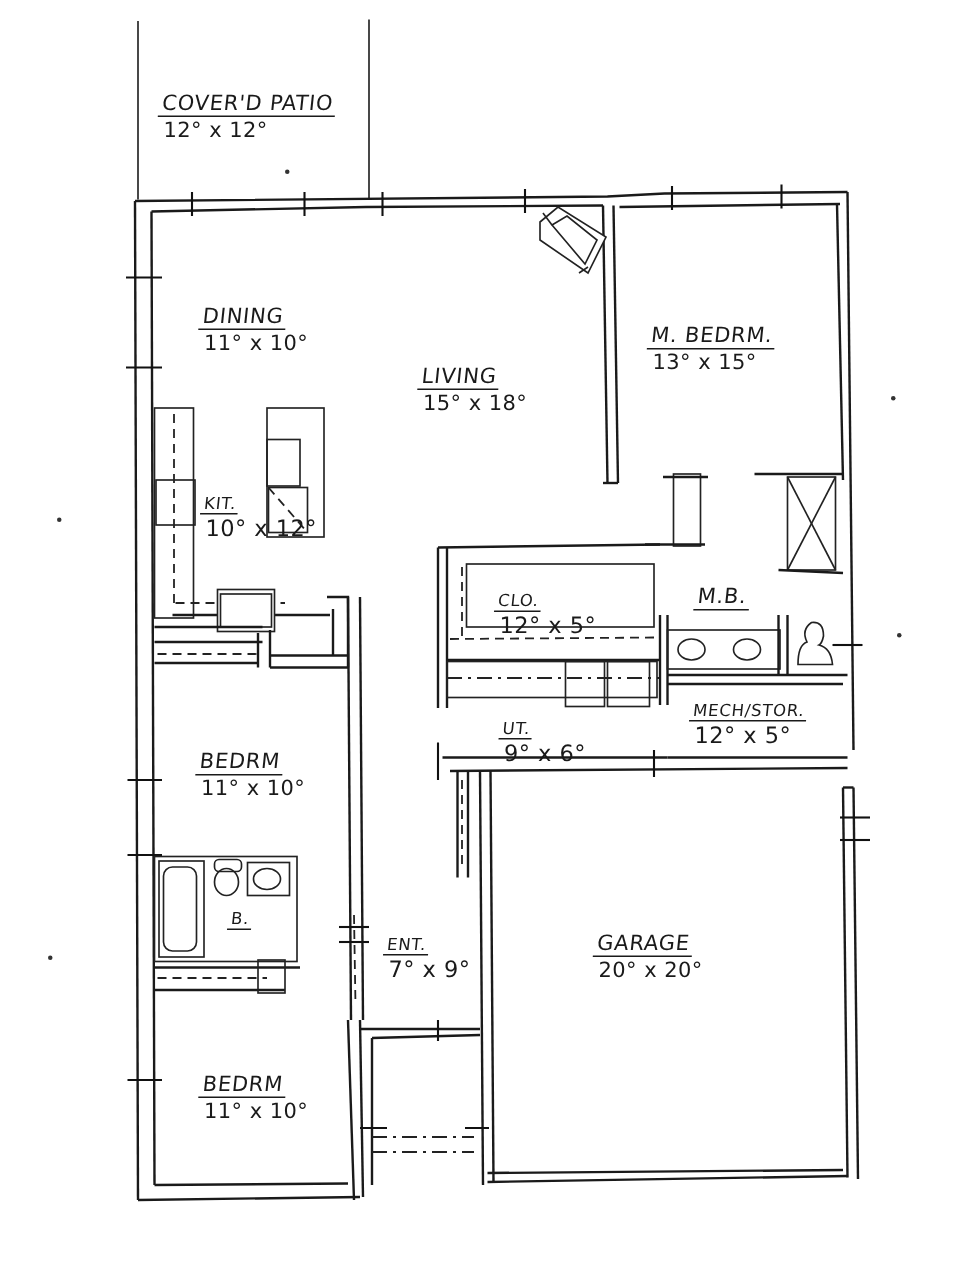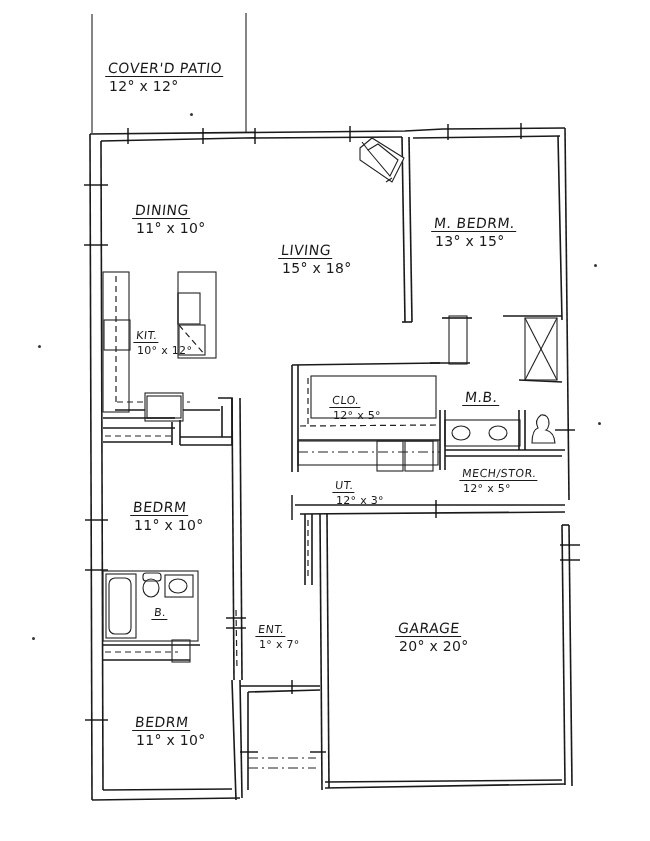--- a/index.html
+++ b/index.html
@@ -27,21 +27,21 @@
     transform: skewX(-6deg);
   }
   .label .dim {
     display: block;
     font-size: 14px;
     margin-top: 2px;
     padding-left: 3px;
     letter-spacing: 0.3px;
   }
   .label.small .name { font-size: 11px; }
-  .label.small .dim { font-size: 11px; }
+  .label.small .dim { font-size: 15px; }
   .speck { position: absolute; width: 3px; height: 3px; background: #333; border-radius: 50%; }
 </style>
 </head>
 <body>
 
 <svg id="plan" viewBox="0 0 650 841" xmlns="http://www.w3.org/2000/svg">
 
   <g>
     <line class="thin" x1="92" y1="14" x2="92" y2="133"></line>
     <line class="thin" x1="246" y1="13" x2="246" y2="133"></line>
@@ -246,35 +246,35 @@
   <span class="name">M.B.</span>
 </div>
 
 <div class="label small" style="left:460px; top:464px;">
   <span class="name">MECH/STOR.</span>
   <span class="dim">12° x 5°</span>
 </div>
 
 <div class="label small" style="left:333px; top:476px;">
   <span class="name">UT.</span>
-  <span class="dim">12° x 3°</span>
+  <span class="dim">9° x 6°</span>
 </div>
 
 <div class="label" style="left:131px; top:499px;">
   <span class="name">BEDRM</span>
   <span class="dim">11° x 10°</span>
 </div>
 
 <div class="label small" style="left:152px; top:603px;">
   <span class="name">B.</span>
 </div>
 
 <div class="label small" style="left:256px; top:620px;">
   <span class="name">ENT.</span>
-  <span class="dim">1° x 7°</span>
+  <span class="dim">7° x 9°</span>
 </div>
 
 <div class="label" style="left:396px; top:620px;">
   <span class="name">GARAGE</span>
   <span class="dim">20° x 20°</span>
 </div>
 
 <div class="label" style="left:133px; top:714px;">
   <span class="name">BEDRM</span>
   <span class="dim">11° x 10°</span>

